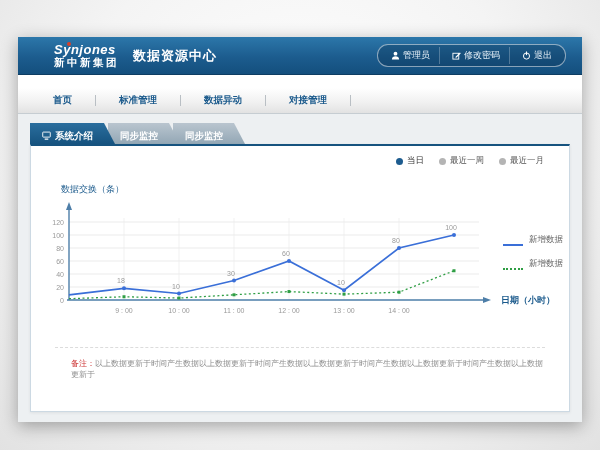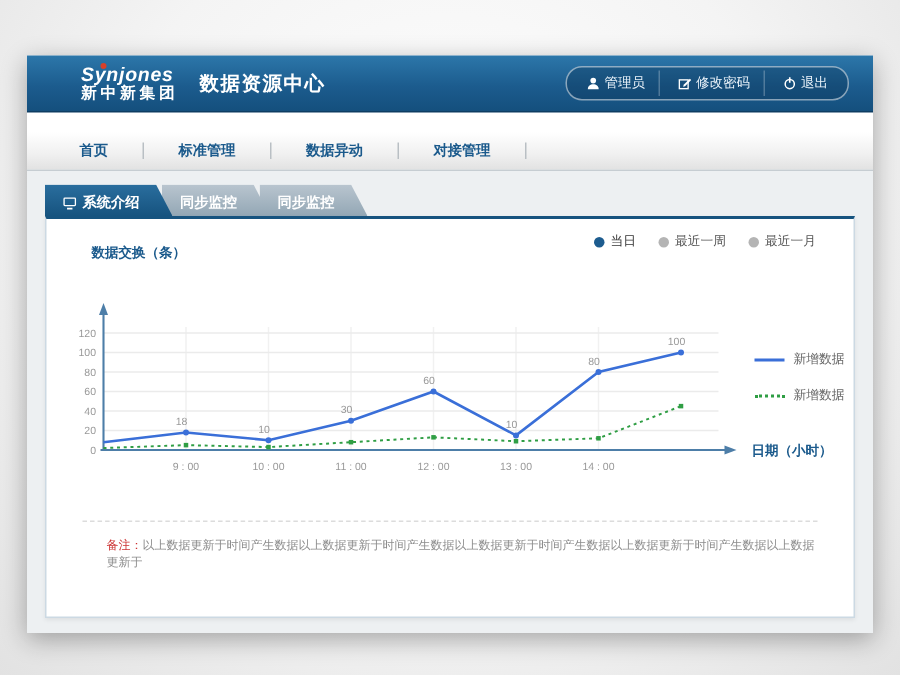--- a/index.html
+++ b/index.html
@@ -46,27 +46,27 @@
 
   .panel { position:absolute; left:12px; right:12px; top:30px; bottom:10px; background:#fff;
     border:1px solid #ccd9e3; border-top:2px solid #16537f; box-shadow:0 1px 3px rgba(0,0,0,.07); }
 
   .radios { position:absolute; top:9px; right:25px; display:flex; gap:15px; align-items:center; }
   .radio-item { display:flex; align-items:center; gap:4px; font-size:8.5px; color:#555; cursor:pointer; }
   .radio-dot { width:7px; height:7px; border-radius:50%; background:#b4b4b4; }
   .radio-item.selected .radio-dot { background:#1d5c8f; }
   .radio-item.selected { color:#333; }
 
-  .ylabel { position:absolute; left:30px; top:16px; font-size:9px; font-weight:bold; color:#1b5a8c; }
+  .ylabel { position:absolute; left:30px; top:37px; font-size:9px; font-weight:normal; color:#1b5a8c; }
   .chart { position:absolute; left:8px; top:42px; width:470px; height:145px; }
   .tick { font-size:7px; fill:#999; font-family:"Liberation Sans", sans-serif; }
   .ptlbl { font-size:7px; fill:#9a9a9a; font-family:"Liberation Sans", sans-serif; }
 
   .chart-legend { position:absolute; left:472px; top:88px; display:flex; flex-direction:column; gap:12px; }
-  .legend-item { display:flex; align-items:center; gap:6px; font-size:8.5px; color:#666; white-space:nowrap; }
+  .legend-item { display:flex; align-items:flex-end; gap:6px; font-size:8.5px; color:#666; white-space:nowrap; }
   .legend-line { width:20px; height:0; border-top-width:2px; }
   .legend-line.solid { border-top-style:solid; }
   .legend-line.dotted { border-top-style:dotted; }
 
   .xlabel { position:absolute; left:470px; top:148px; font-size:9px; font-weight:bold; color:#1b5a8c; white-space:nowrap; }
 
   .sep { position:absolute; left:24px; right:24px; top:201px; border-top:1px dashed #dcdcdc; }
   .note { position:absolute; left:40px; right:20px; top:212px; font-size:8px; color:#8d8d8d; line-height:1.4; }
   .note-prefix { color:#cc3333; }
 </style>

